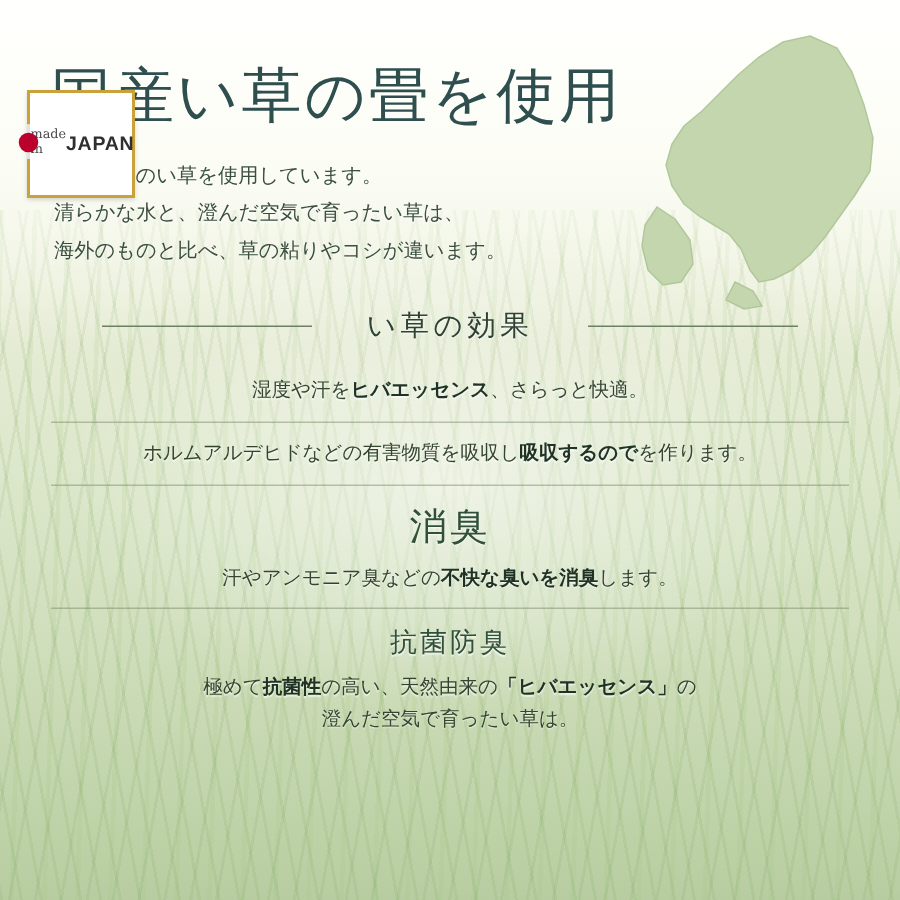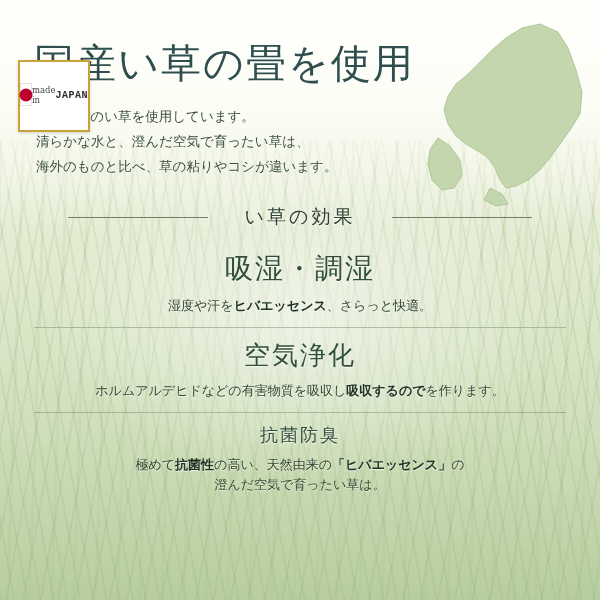--- a/index.html
+++ b/index.html
@@ -139,26 +139,26 @@
     left: 50%; top: 50%;
     transform: translate(-50%, -50%);
   }
   .badge .t1 {
     font-size: 8.5px;
     color: #4a4a4a;
     line-height: 1.15;
     font-family: "DejaVu Serif", "Liberation Serif", serif;
   }
   .badge .t2 {
-    font-size: 10px;
+    font-size: 13px;
     color: #2f2f2f;
     font-weight: bold;
     letter-spacing: 0.5px;
     line-height: 1.15;
-    font-family: Liberation Mono, monospace;
+    font-family: Liberation Sans, sans-serif;
   }
 
   
   .section-title {
     position: relative;
     text-align: center;
     margin: 24px 0 10px 0;
     z-index: 3;
   }
   .section-title .rule {
@@ -247,26 +247,28 @@
     </div>
 
     <div class="section-title">
       <span class="rule left"></span>
       <span class="label">い草の効果</span>
       <span class="rule right"></span>
     </div>
 
     <div class="effects">
       <div class="effect effect-1">
-        <div class="name">吸湿・調湿</div>
         <div class="desc"><span>湿度や汗を</span><b>ヒバエッセンス</b><span>、さらっと快適。</span></div>
       </div>
       <div class="effect effect-2">
-        <div class="name">空気浄化</div>
         <div class="desc"><span>ホルムアルデヒドなどの有害物質を吸収し</span><b>吸収するので</b><span>を作ります。</span></div>
+      </div>
+      <div class="effect effect-3">
+        <div class="name">消臭</div>
+        <div class="desc"><span>汗やアンモニア臭などの</span><b>不快な臭いを消臭</b><span>します。</span></div>
       </div>
       <div class="effect effect-4">
         <div class="name">抗菌防臭</div>
         <div class="desc"><span>極めて</span><b>抗菌性</b><span>の高い、天然由来の</span><b>「ヒバエッセンス」</b><span>の</span><br><span>澄んだ空気で育ったい草は。</span></div>
       </div>
     </div>
   </div>
 </div>
 
 </body></html>

